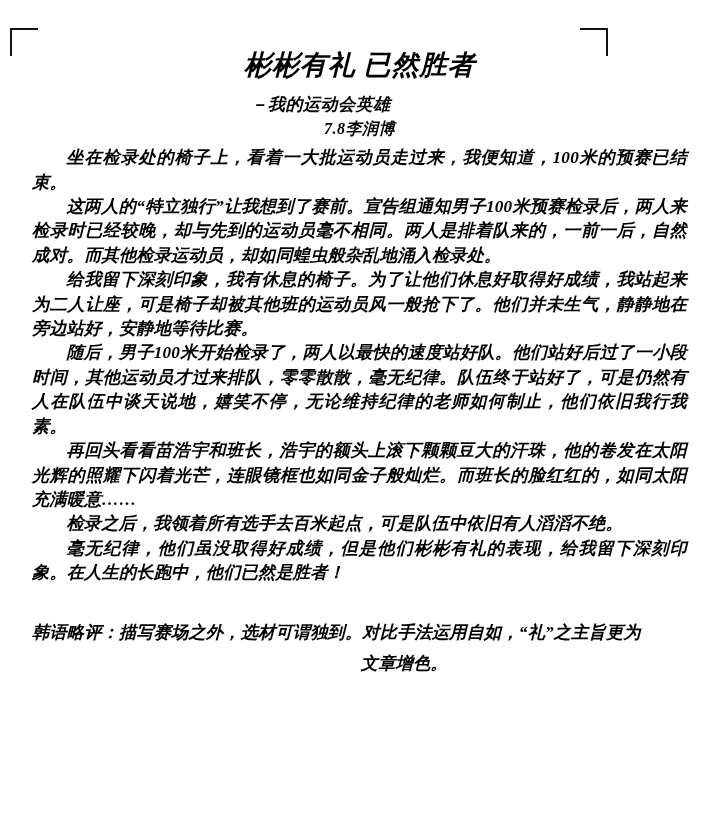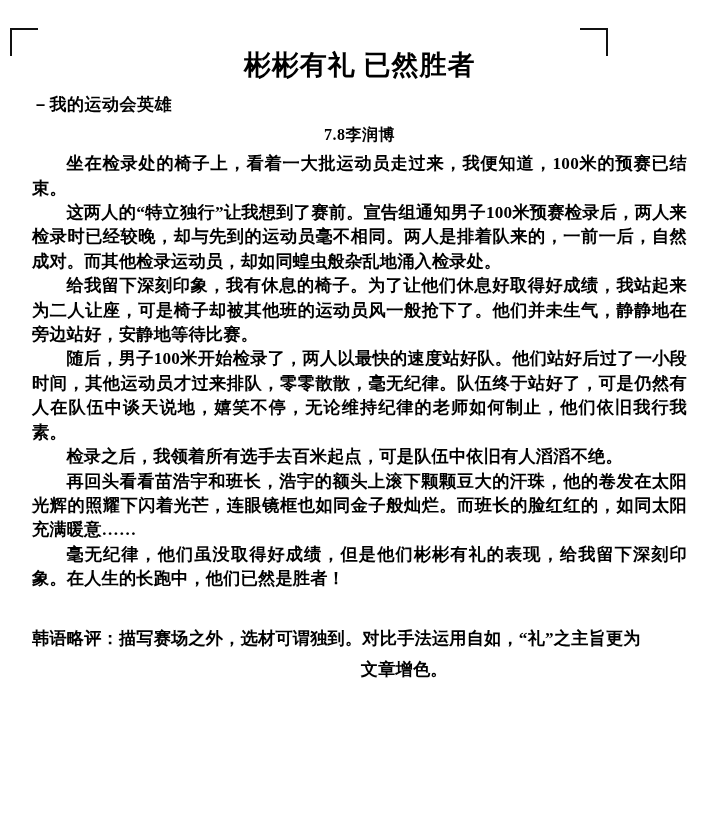--- a/index.html
+++ b/index.html
@@ -12,20 +12,21 @@
     background: #ffffff;
     font-family: "Liberation Serif", "DejaVu Serif", serif;
     color: #000000;
     overflow: hidden;
   }
   .page {
     position: relative;
     width: 622px;
     height: 814px;
     box-sizing: border-box;
+    font-style: italic;
   }
   
   .crop-mark {
     position: absolute;
     width: 26px;
     height: 26px;
   }
   .crop-tl {
     left: 10px;
     top: 28px;
@@ -47,31 +48,31 @@
   .doc-title {
     text-align: center;
     font-family: "Liberation Serif", "DejaVu Serif", serif;
     font-weight: bold;
     font-size: 27px;
     letter-spacing: 1px;
     margin: 8px 0 0 0;
     line-height: 1.3;
   }
   .doc-subtitle {
-    text-align: left;
+    text-align: center;
     font-size: 17px;
     font-weight: bold;
     margin: 10px 78px 0 0;
     letter-spacing: 0.5px;
   }
   .doc-byline {
     text-align: center;
     font-size: 16px;
     font-weight: bold;
-    margin: 9px 0 0 0;
+    margin: 3px 0 0 0;
     letter-spacing: 0.5px;
   }
   .body-text {
     margin: 6px 0 0 0;
     font-size: 17.2px;
     line-height: 1.42;
     text-align: justify;
     text-justify: inter-ideograph;
     font-weight: bold;
     letter-spacing: 0.2px;
@@ -110,22 +111,22 @@
 
     <div class="doc-subtitle">－我的运动会英雄</div>
 
     <div class="doc-byline">7.8李润博</div>
 
     <div class="body-text">
       <p>坐在检录处的椅子上，看着一大批运动员走过来，我便知道，100米的预赛已结束。</p>
       <p>这两人的“特立独行”让我想到了赛前。宣告组通知男子100米预赛检录后，两人来检录时已经较晚，却与先到的运动员毫不相同。两人是排着队来的，一前一后，自然成对。而其他检录运动员，却如同蝗虫般杂乱地涌入检录处。</p>
       <p>给我留下深刻印象，我有休息的椅子。为了让他们休息好取得好成绩，我站起来为二人让座，可是椅子却被其他班的运动员风一般抢下了。他们并未生气，静静地在旁边站好，安静地等待比赛。</p>
       <p>随后，男子100米开始检录了，两人以最快的速度站好队。他们站好后过了一小段时间，其他运动员才过来排队，零零散散，毫无纪律。队伍终于站好了，可是仍然有人在队伍中谈天说地，嬉笑不停，无论维持纪律的老师如何制止，他们依旧我行我素。</p>
+      <p>再回头看看苗浩宇和班长，浩宇的额头上滚下颗颗豆大的汗珠，他的卷发在太阳光辉的照耀下闪着光芒，连眼镜框也如同金子般灿烂。而班长的脸红红的，如同太阳充满暖意……</p>
       <p>检录之后，我领着所有选手去百米起点，可是队伍中依旧有人滔滔不绝。</p>
-      <p>再回头看看苗浩宇和班长，浩宇的额头上滚下颗颗豆大的汗珠，他的卷发在太阳光辉的照耀下闪着光芒，连眼镜框也如同金子般灿烂。而班长的脸红红的，如同太阳充满暖意……</p>
       <p>毫无纪律，他们虽没取得好成绩，但是他们彬彬有礼的表现，给我留下深刻印象。在人生的长跑中，他们已然是胜者！</p>
     </div>
 
     <div class="comment">
       <p class="comment-line1">韩语略评：描写赛场之外，选材可谓独到。对比手法运用自如，“礼”之主旨更为</p>
       <p class="comment-line2">文章增色。</p>
     </div>
 
   </div>
 </div>

